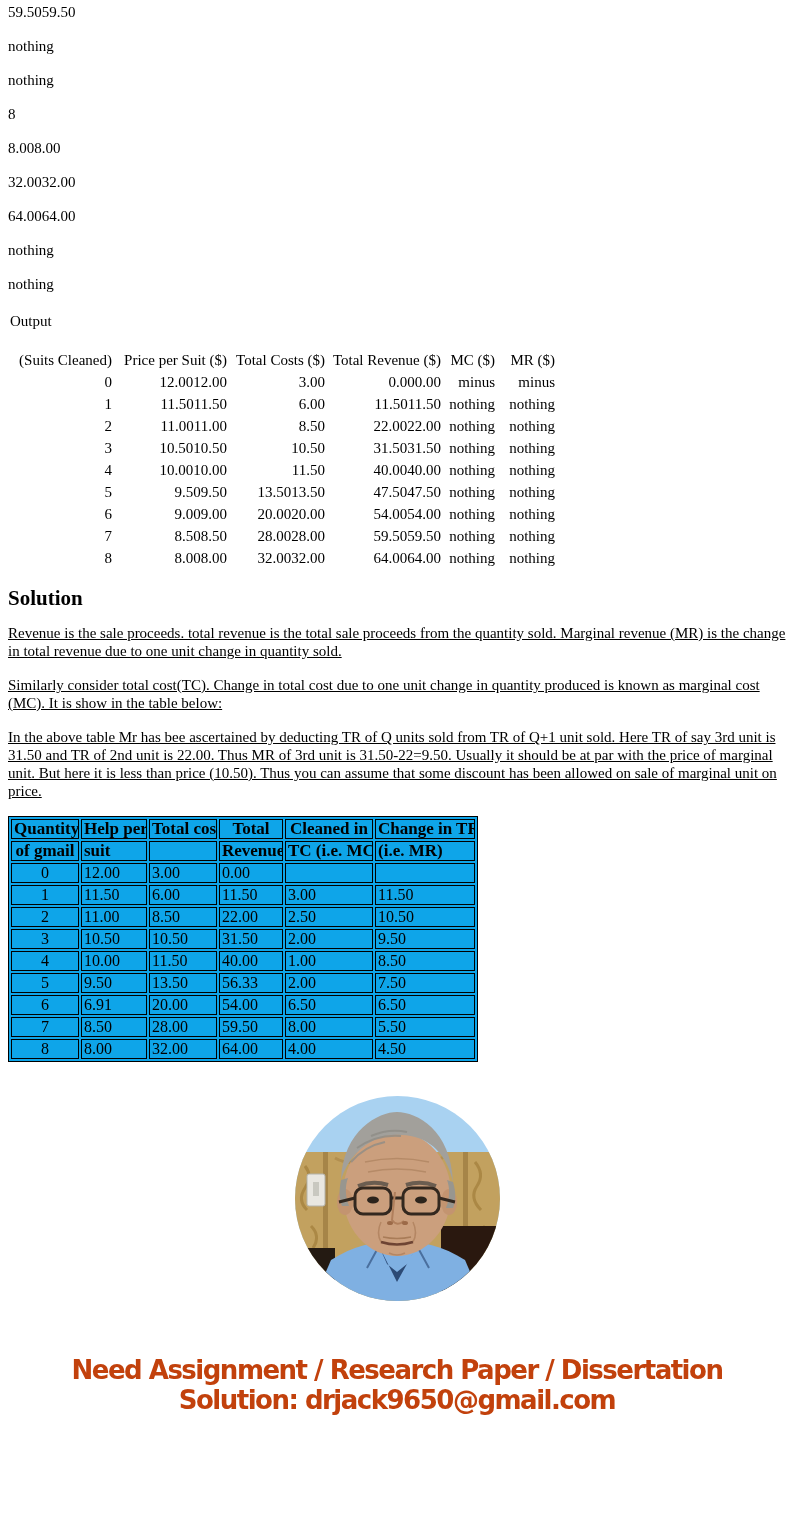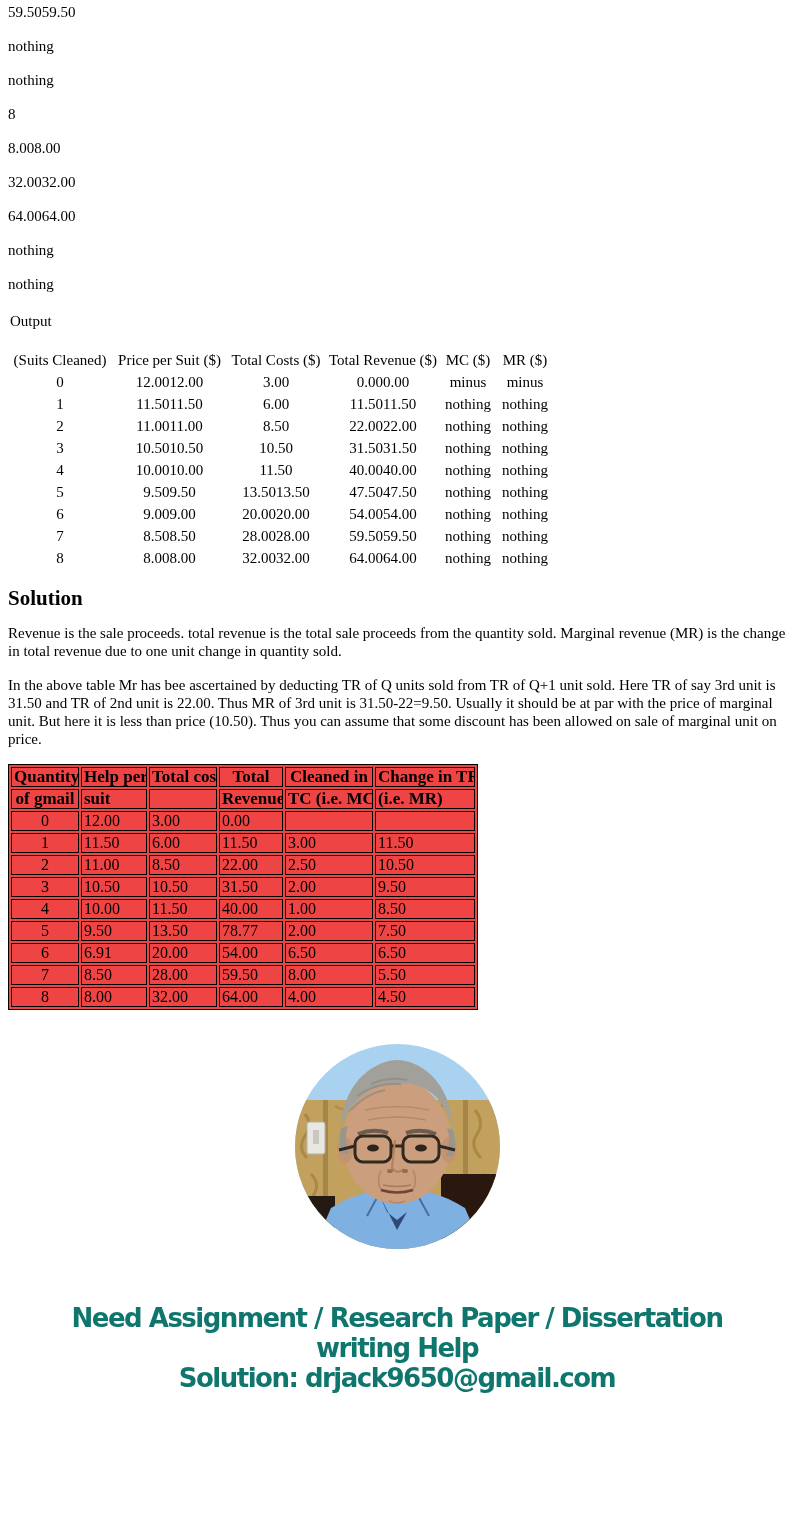--- a/index.html
+++ b/index.html
@@ -34,51 +34,52 @@
     table-layout: fixed;
     width: 547px;
     margin-top: 19px;
     font-size: 15px;
   }
   .output-table td {
     padding: 0;
     height: 22px;
     line-height: 22px;
     vertical-align: middle;
-    text-align: center;
+    text-align: right;
     white-space: nowrap;
     overflow: hidden;
   }
 
   
   .solution {
     margin: 19px 0 0 0;
     font-size: 21px;
     line-height: 20px;
     font-weight: bold;
   }
 
   
   .para {
     margin: 16px 0 0 0;
     font-size: 15px;
     line-height: 18px;
+    text-decoration: underline;
   }
   .para:first-child { margin-top: 16px; }
 
   
   .mc-table {
     border-collapse: separate;
     border-spacing: 2px;
     border: 1px solid #000;
     table-layout: fixed;
     width: 470px;
     margin-top: 16px;
     font-size: 16px;
-    background: #ef4444;
+    background: #0ea5e9;
   }
   .mc-table td {
     border: 1px solid #000;
     height: 20px;
     line-height: 18px;
     padding: 0 2px;
     vertical-align: middle;
     text-align: left;
     white-space: nowrap;
     overflow: hidden;
@@ -97,21 +98,21 @@
 
   
   .footer {
     margin-top: 50px;
     text-align: center;
     font-family: "DejaVu Sans", "Liberation Sans", sans-serif;
     font-weight: bold;
     font-size: 26px;
     line-height: 30px;
     letter-spacing: -1.5px;
-    color: #0f766e;
+    color: #c2410c;
   }
 </style>
 </head>
 <body>
 
 <div class="page">
 
   <div>
       <p class="top-line">59.5059.50</p>
       <p class="top-line">nothing</p>
@@ -218,20 +219,21 @@
           <td>nothing</td>
           <td>nothing</td>
         </tr>
       </tbody>
   </table>
 
   <p class="solution">Solution</p>
 
   <div>
       <p class="para">Revenue is the sale proceeds. total revenue is the total sale proceeds from the quantity sold. Marginal revenue (MR) is the change in total revenue due to one unit change in quantity sold.</p>
+      <p class="para">Similarly consider total cost(TC). Change in total cost due to one unit change in quantity produced is known as marginal cost (MC). It is show in the table below:</p>
       <p class="para">In the above table Mr has bee ascertained by deducting TR of Q units sold from TR of Q+1 unit sold. Here TR of say 3rd unit is 31.50 and TR of 2nd unit is 22.00. Thus MR of 3rd unit is 31.50-22=9.50. Usually it should be at par with the price of marginal unit. But here it is less than price (10.50). Thus you can assume that some discount has been allowed on sale of marginal unit on price.</p>
     </div>
 
   <table class="mc-table">
     <colgroup>
       <col style="width:68px">
         <col style="width:66px">
         <col style="width:68px">
       <col style="width:64px">
         <col style="width:88px">
@@ -293,21 +295,21 @@
           <td>10.00</td>
           <td>11.50</td>
           <td>40.00</td>
           <td>1.00</td>
           <td>8.50</td>
         </tr>
         <tr>
           <td>5</td>
           <td>9.50</td>
           <td>13.50</td>
-          <td>78.77</td>
+          <td>56.33</td>
           <td>2.00</td>
           <td>7.50</td>
         </tr>
         <tr>
           <td>6</td>
           <td>6.91</td>
           <td>20.00</td>
           <td>54.00</td>
           <td>6.50</td>
           <td>6.50</td>
@@ -393,17 +395,16 @@
 
         <path d="M88,141 Q102,144 116,141" stroke="#a97c58" stroke-width="1.5" fill="none"></path>
         <path d="M86,146 Q102,151 118,146" stroke="#6e4433" stroke-width="2.5" fill="none"></path>
         <path d="M94,157 Q102,161 110,157" stroke="#b48663" stroke-width="1.5" fill="none"></path>
       </g>
     </svg>
   </div>
 
   <div class="footer">
       <div class="footer-line">Need Assignment / Research Paper / Dissertation</div>
-      <div class="footer-line">writing Help</div>
       <div class="footer-line">Solution: drjack9650@gmail.com</div>
     </div>
 
 </div>
 
 </body></html>

